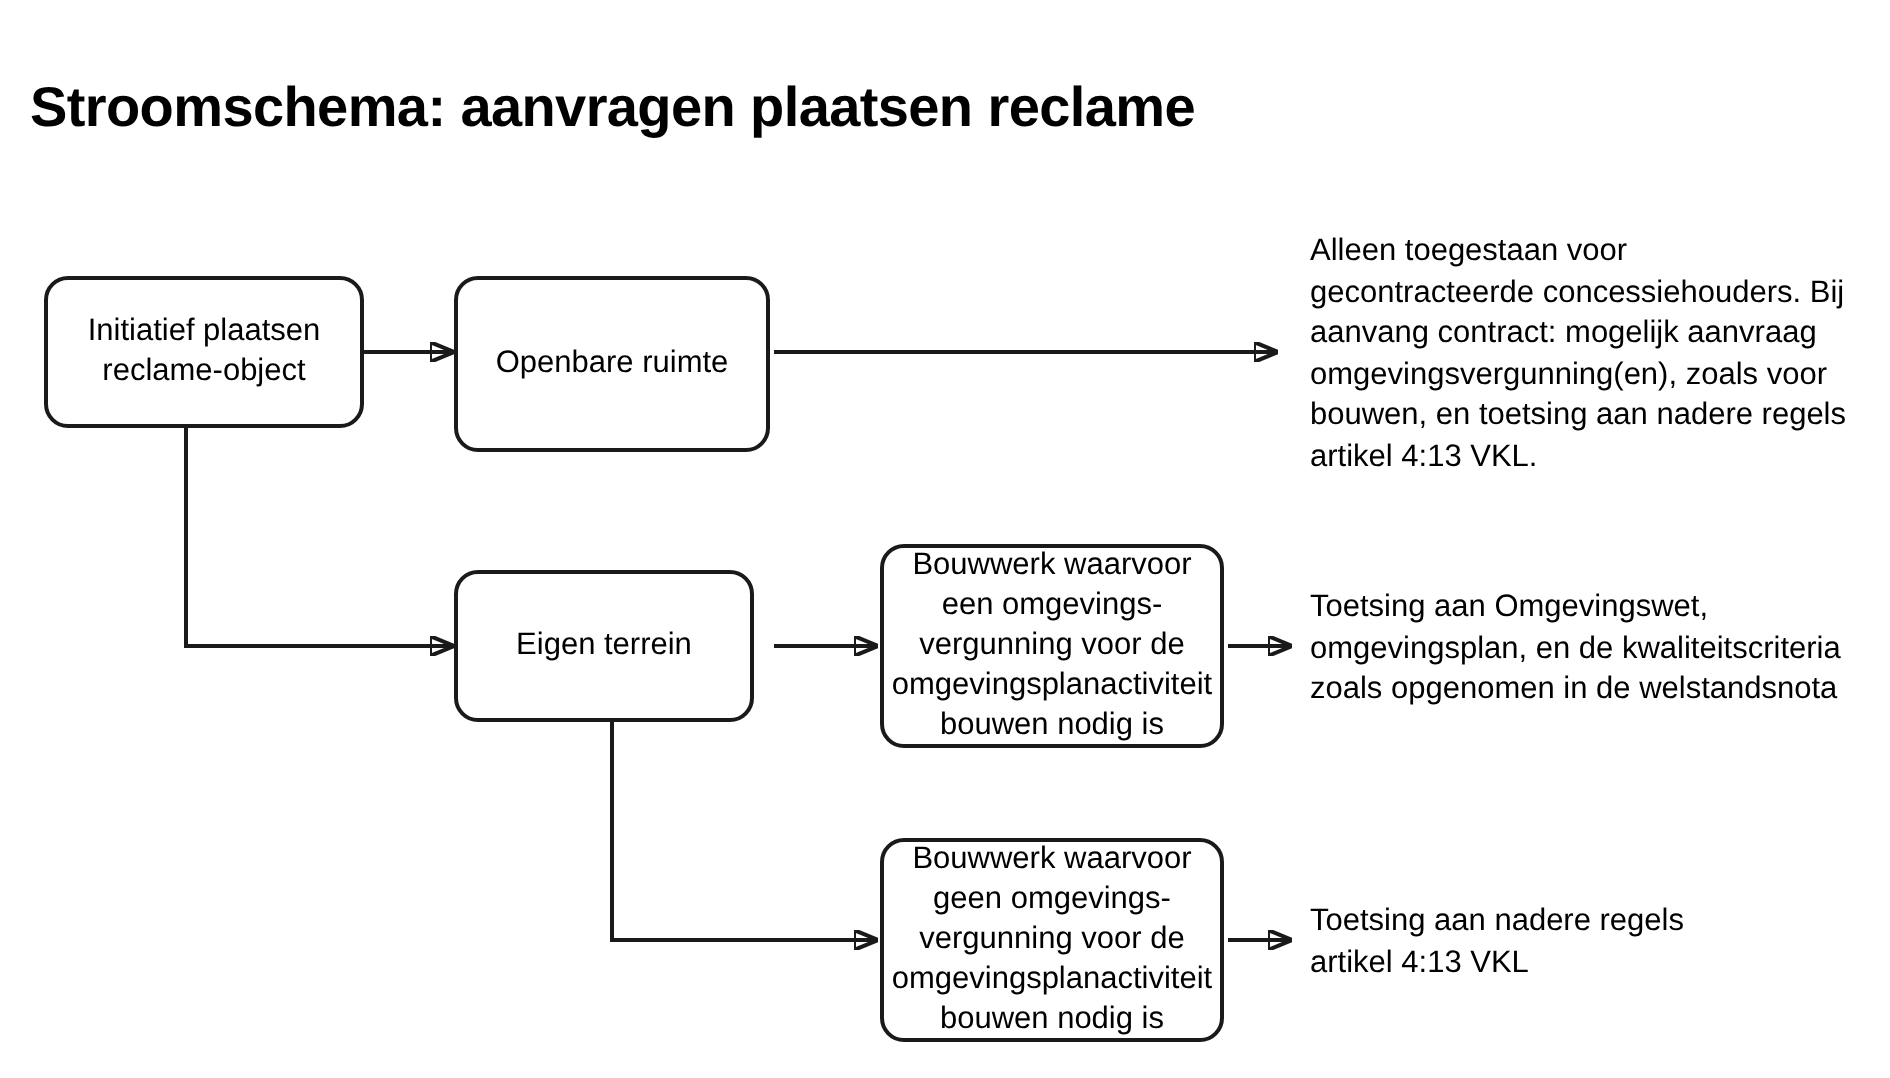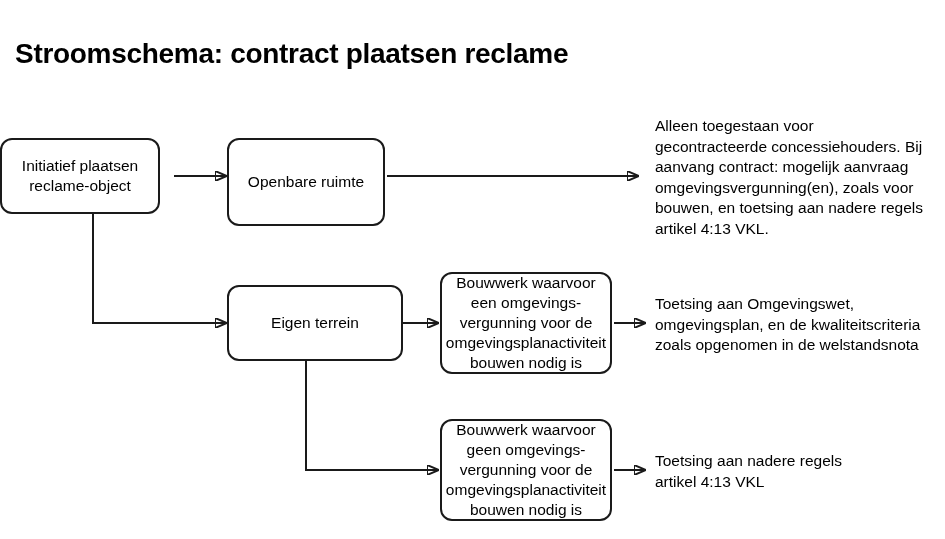--- a/index.html
+++ b/index.html
@@ -47,44 +47,44 @@
     background: #ffffff;
     display: flex;
     align-items: center;
     justify-content: center;
     text-align: center;
     font-size: 15.5px;
     line-height: 20px;
     white-space: pre-line;
     padding: 2px;
   }
-  .node-initiatief      { left: 0;  top: 138px; width: 160px; height: 76px; }
+  .node-initiatief      { left: 22px;  top: 138px; width: 160px; height: 76px; }
   .node-openbare-ruimte { left: 227px; top: 138px; width: 158px; height: 88px; }
-  .node-eigen-terrein   { left: 227px; top: 285px; width: 176px; height: 76px; }
+  .node-eigen-terrein   { left: 227px; top: 285px; width: 150px; height: 76px; }
   .node-met-vergunning  { left: 440px; top: 272px; width: 172px; height: 102px; }
   .node-zonder-vergunning { left: 440px; top: 419px; width: 172px; height: 102px; }
   .note {
     position: absolute;
     left: 655px;
     width: 292px;
     font-size: 15.5px;
     line-height: 20.5px;
     white-space: pre-line;
     text-align: left;
   }
   .note-1 { top: 116px; }
   .note-2 { top: 294px; }
   .note-3 { top: 451px; }
 </style>
 </head>
 <body>
 
 <div class="canvas">
 
-  <h1 class="title">Stroomschema: contract plaatsen reclame</h1>
+  <h1 class="title">Stroomschema: aanvragen plaatsen reclame</h1>
 
   <svg class="connectors" viewBox="0 0 945 539" xmlns="http://www.w3.org/2000/svg">
     <defs>
       <marker id="arrowhead" viewBox="0 0 12 10" refX="11" refY="5" markerWidth="12" markerHeight="10" markerUnits="userSpaceOnUse" orient="auto">
         <path d="M0,0 L12,5 L0,10 z" fill="#1a1a1a" stroke="none"></path>
       </marker>
     </defs>
     <path d="M174 176 H 226" marker-end="url(#arrowhead)"></path>
     <path d="M387 176 H 638" marker-end="url(#arrowhead)"></path>
     <path d="M93 214 V 323 H 226" marker-end="url(#arrowhead)"></path>

